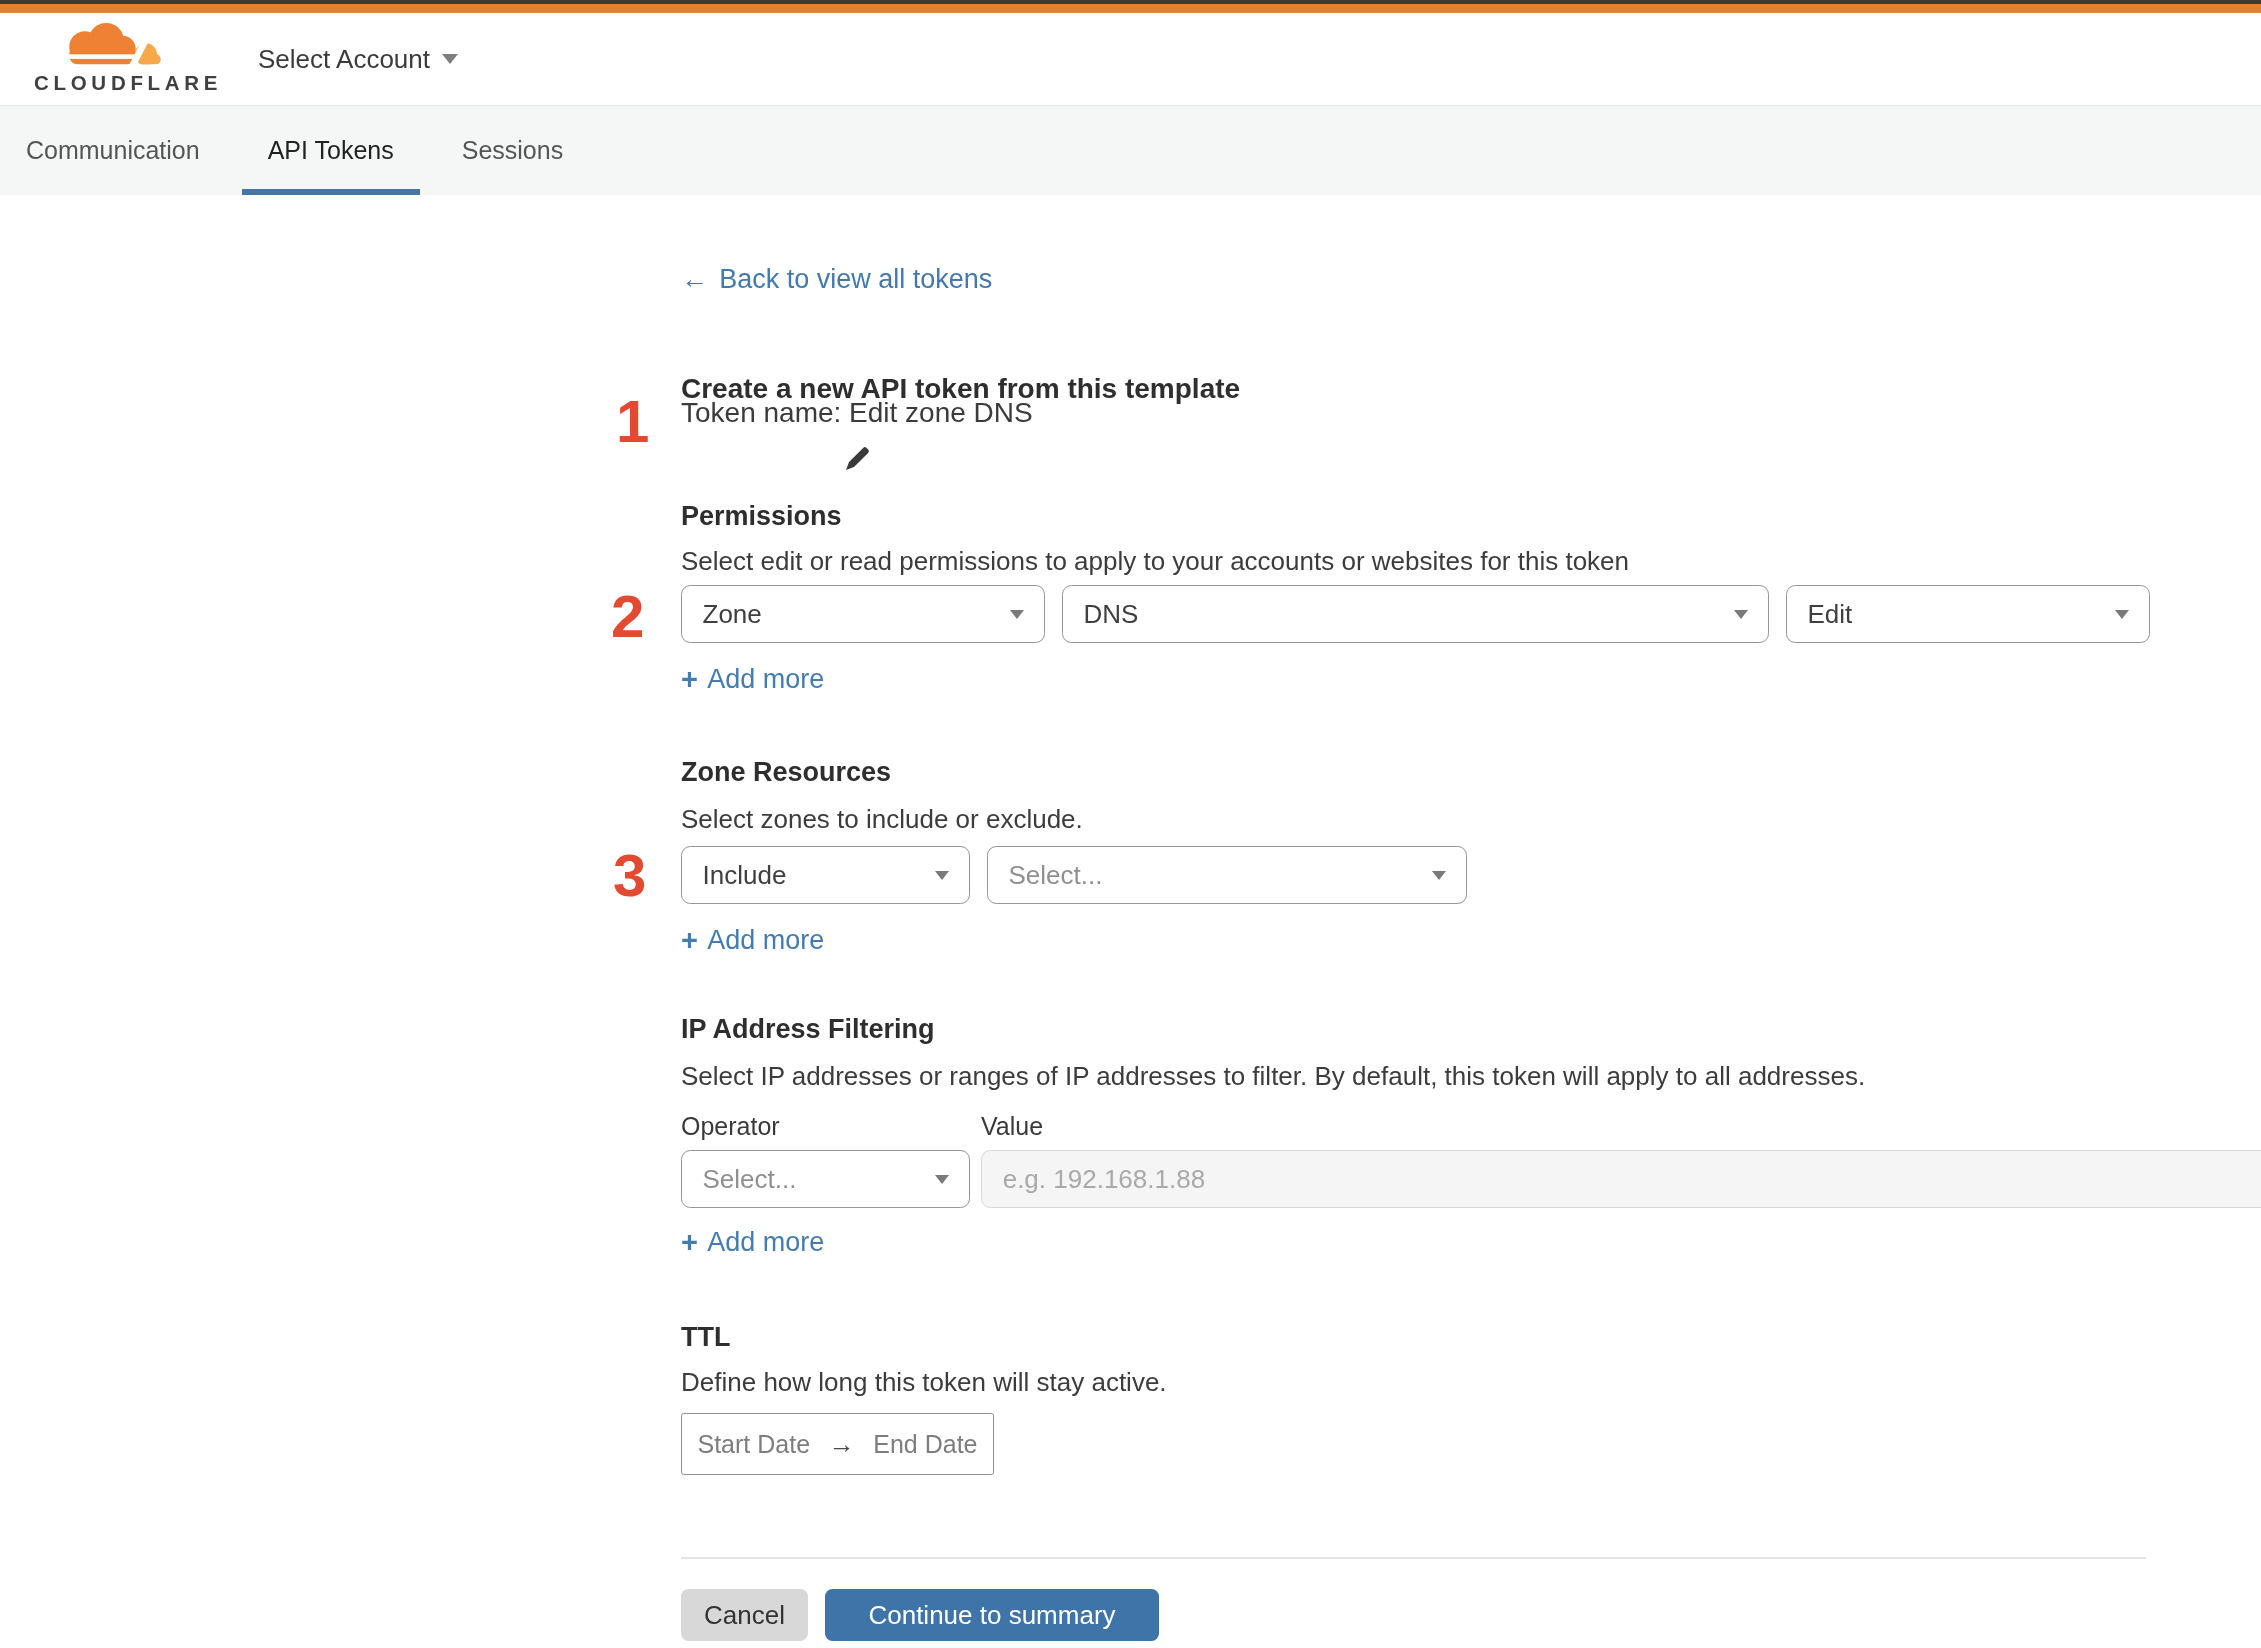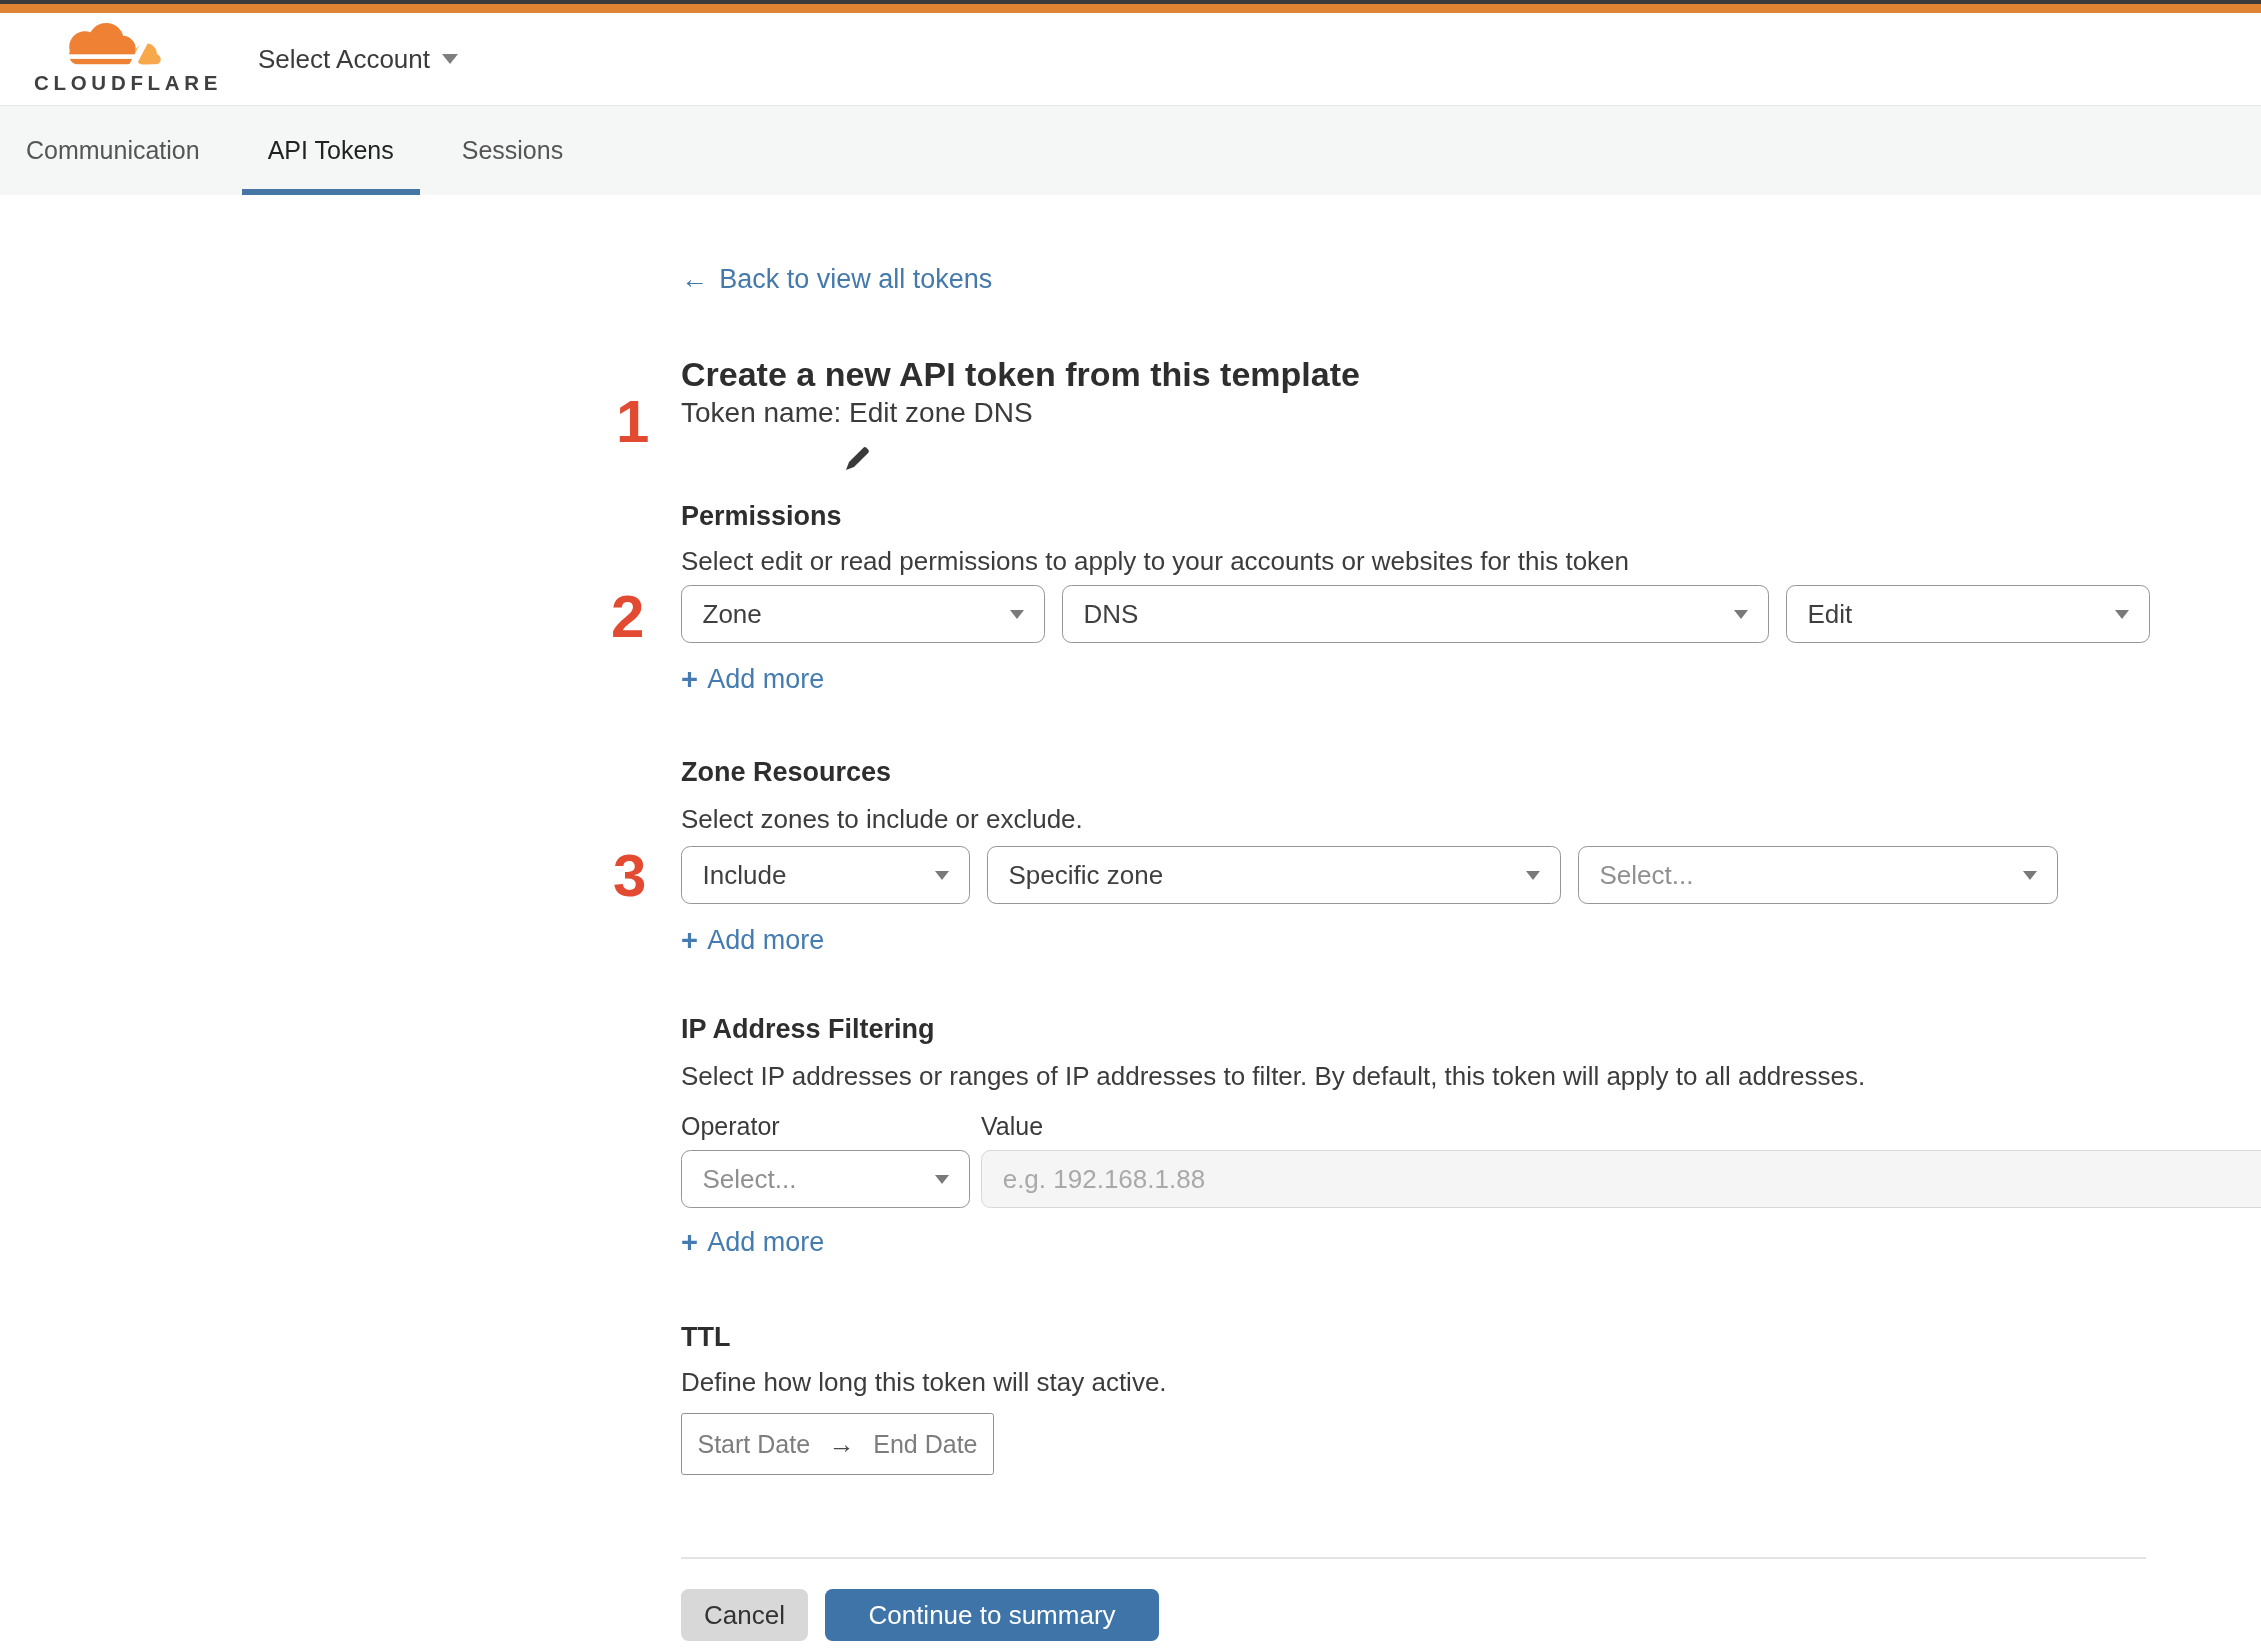--- a/index.html
+++ b/index.html
@@ -22,21 +22,21 @@
   .tabbar { position:absolute; top:105px; left:0; width:100%; height:90px; background:#f5f6f6; border-top:0.9px solid #e7e7e7; display:flex; justify-content:flex-start; align-items:stretch; gap:16px; }
   .tab { position:relative; display:flex; align-items:center; padding:0 26px; font-size:25px; color:#555; cursor:pointer; }
   .tab.active { color:#222; }
   .tab.active::after { content:""; position:absolute; left:0; right:0; bottom:0; height:5.6px; background:#4576a5; }
 
   
   .content { position:absolute; left:681px; top:0; width:1467px; }
   .abs { position:absolute; }
 
   .back-link { top:264px; left:0; display:flex; gap:11.2px; align-items:center; font-size:27px; color:#4479ab; cursor:pointer; }
-  .h1 { top:355px; left:0; font-size:34px; font-weight:bold; color:#2e2e2e; }
+  .h1 { top:373px; left:0; font-size:28px; font-weight:bold; color:#2e2e2e; }
   .token-line { top:397px; left:0; font-size:28px; color:#3b3b3b; display:flex; align-items:center; gap:15px;flex-direction:column; }
   .pencil { width:30px; height:30px; cursor:pointer; }
 
   .step { position:absolute; font-size:60px; line-height:1; font-weight:600; color:#e24a31; }
   .step1 { left:616px; top:392px; }
   .step2 { left:611px; top:587px; }
   .step3 { left:613px; top:846px; }
 
   .sec-title { font-size:27px; font-weight:bold; color:#2e2e2e; }
   .sec-desc { font-size:26px; color:#3c3c3c; }
@@ -153,24 +153,20 @@
       <span>Add more</span>
     </div>
 
     <div class="abs sec-title" style="top:757px;left:0;">Zone Resources</div>
     <div class="abs sec-desc" style="top:804px;left:0;">Select zones to include or exclude.</div>
     <div class="abs row" style="top:846px;left:0;">
       <div class="sel" style="width:289px;">
         <span>Include</span>
         <span class="caret-sm"></span>
       </div>
-      <div class="sel" style="width:574px;">
-        <span>Specific zone</span>
-        <span class="caret-sm"></span>
-      </div>
       <div class="sel placeholder" style="width:480px;">
         <span>Select...</span>
         <span class="caret-sm"></span>
       </div>
     </div>
     <div class="abs add-more" style="top:925px;left:0;">
       <span class="plus">+</span>
       <span>Add more</span>
     </div>
 

